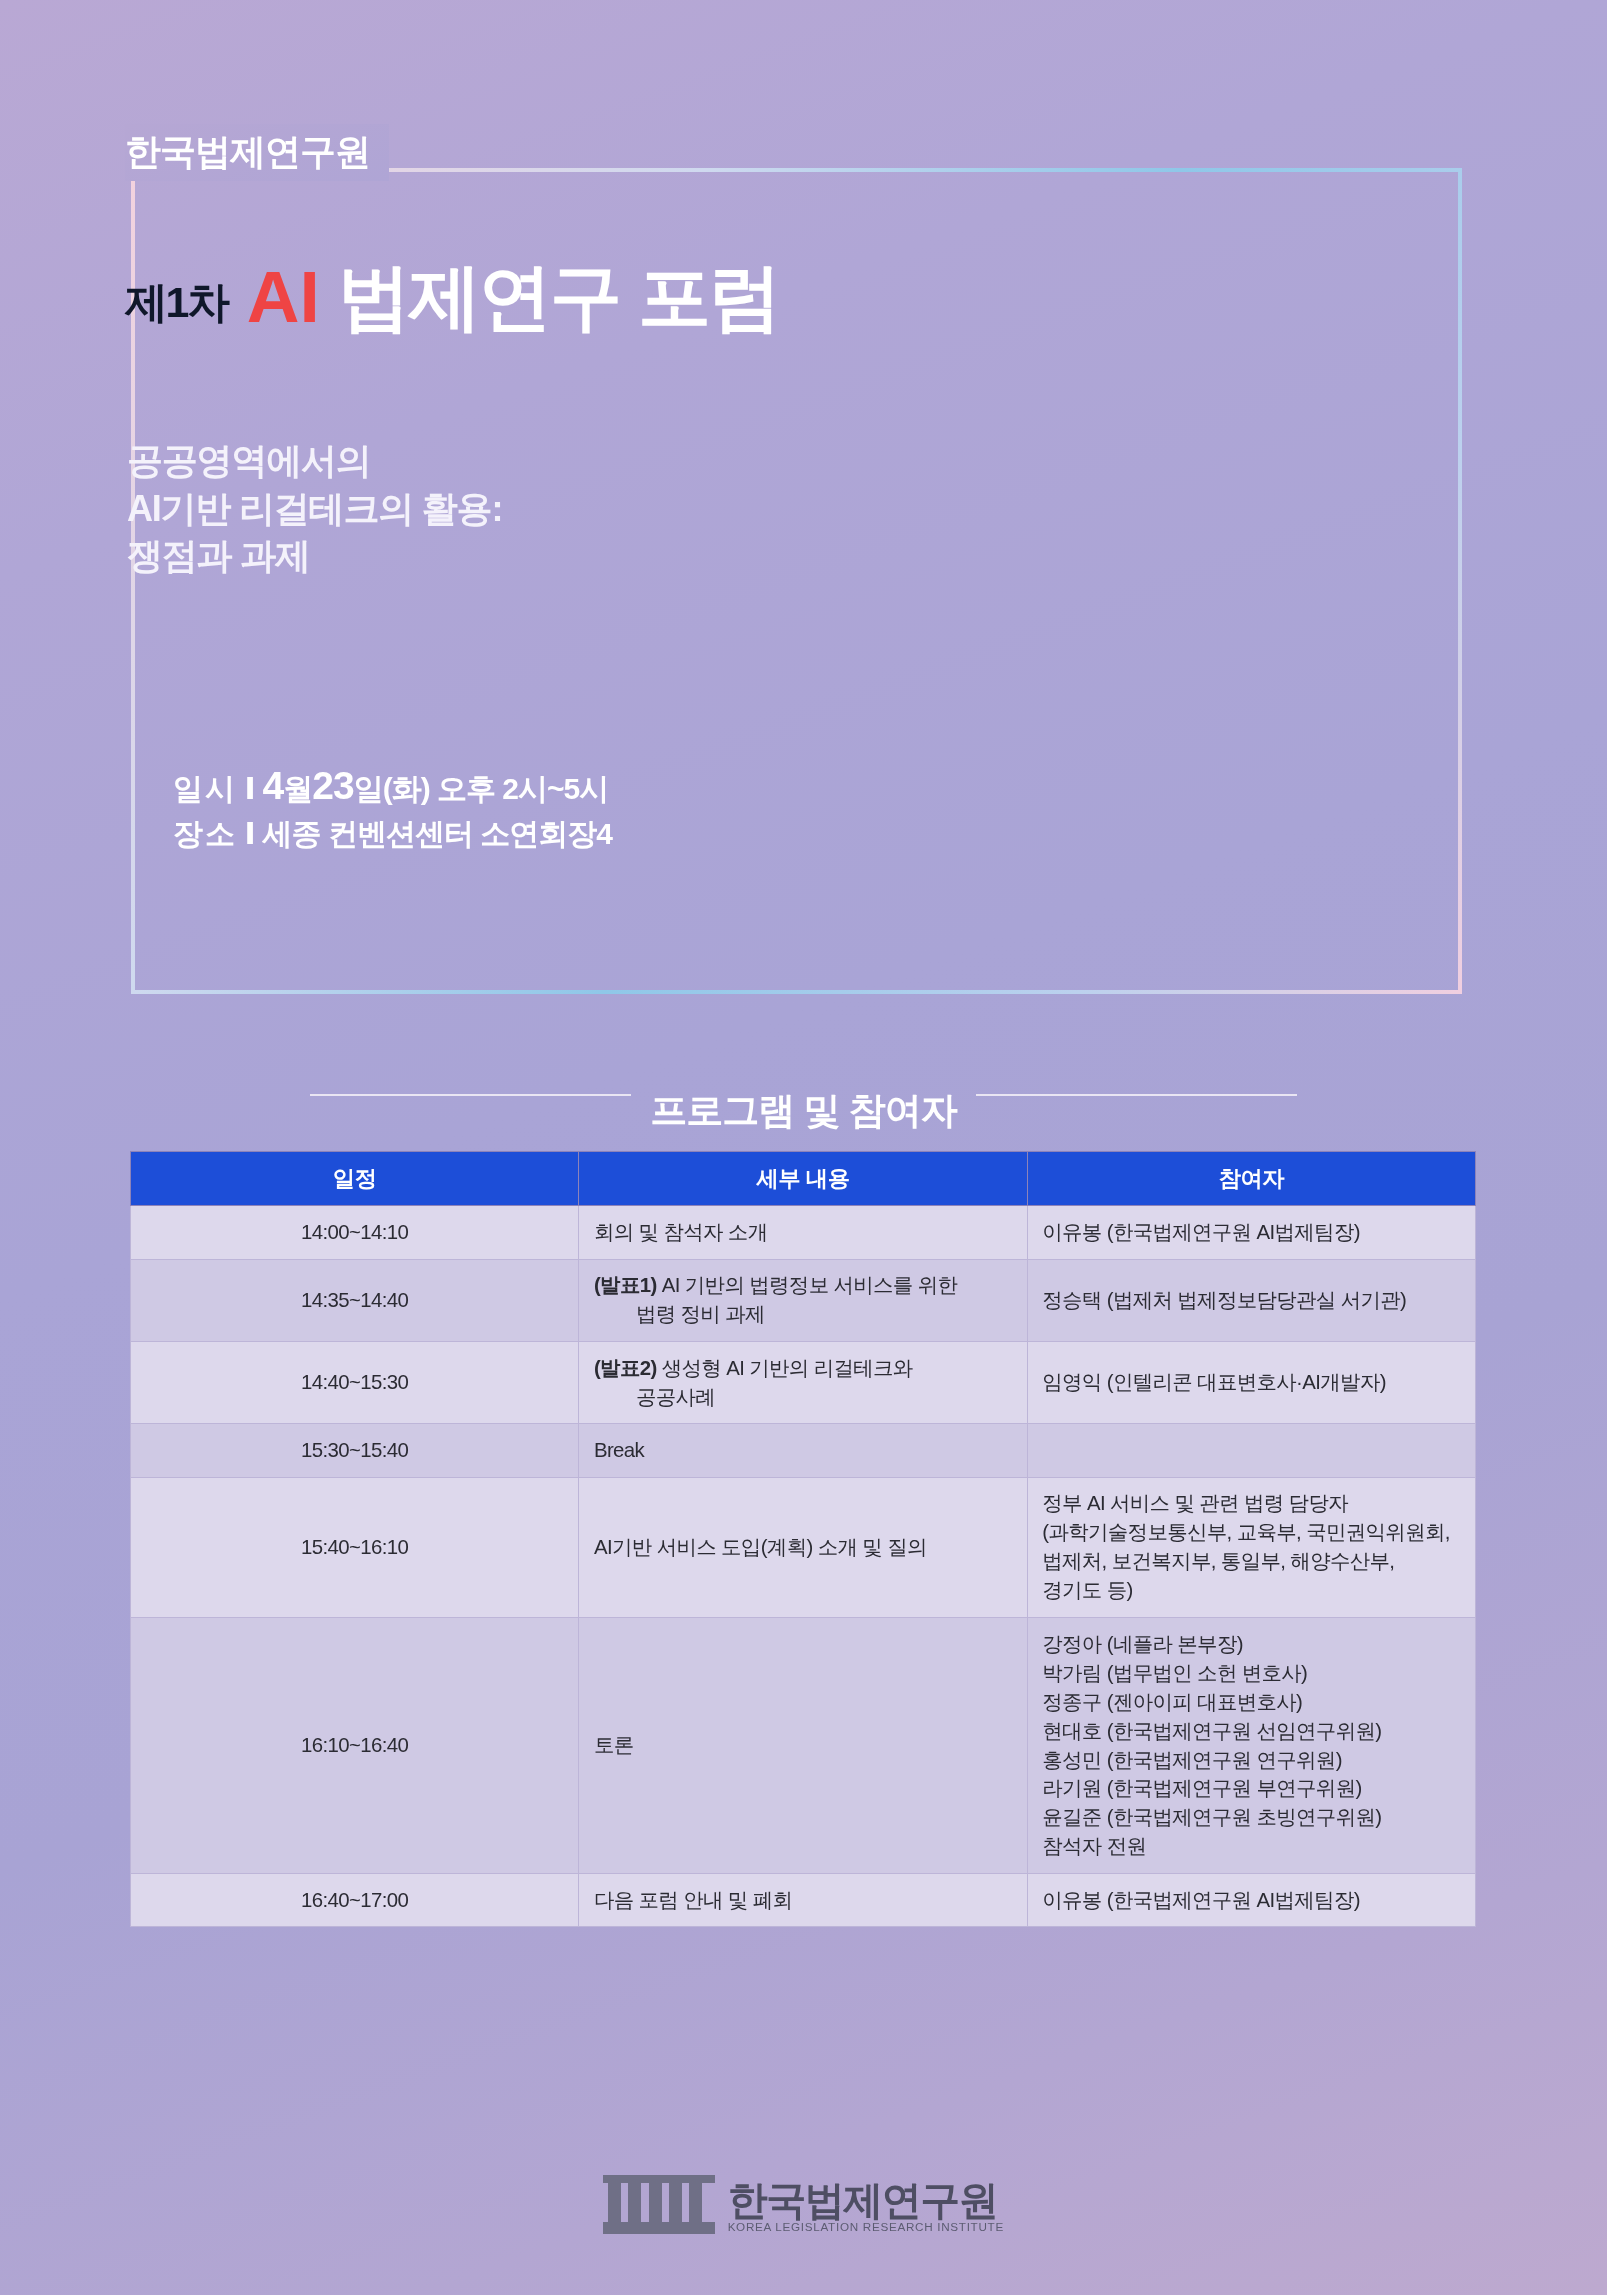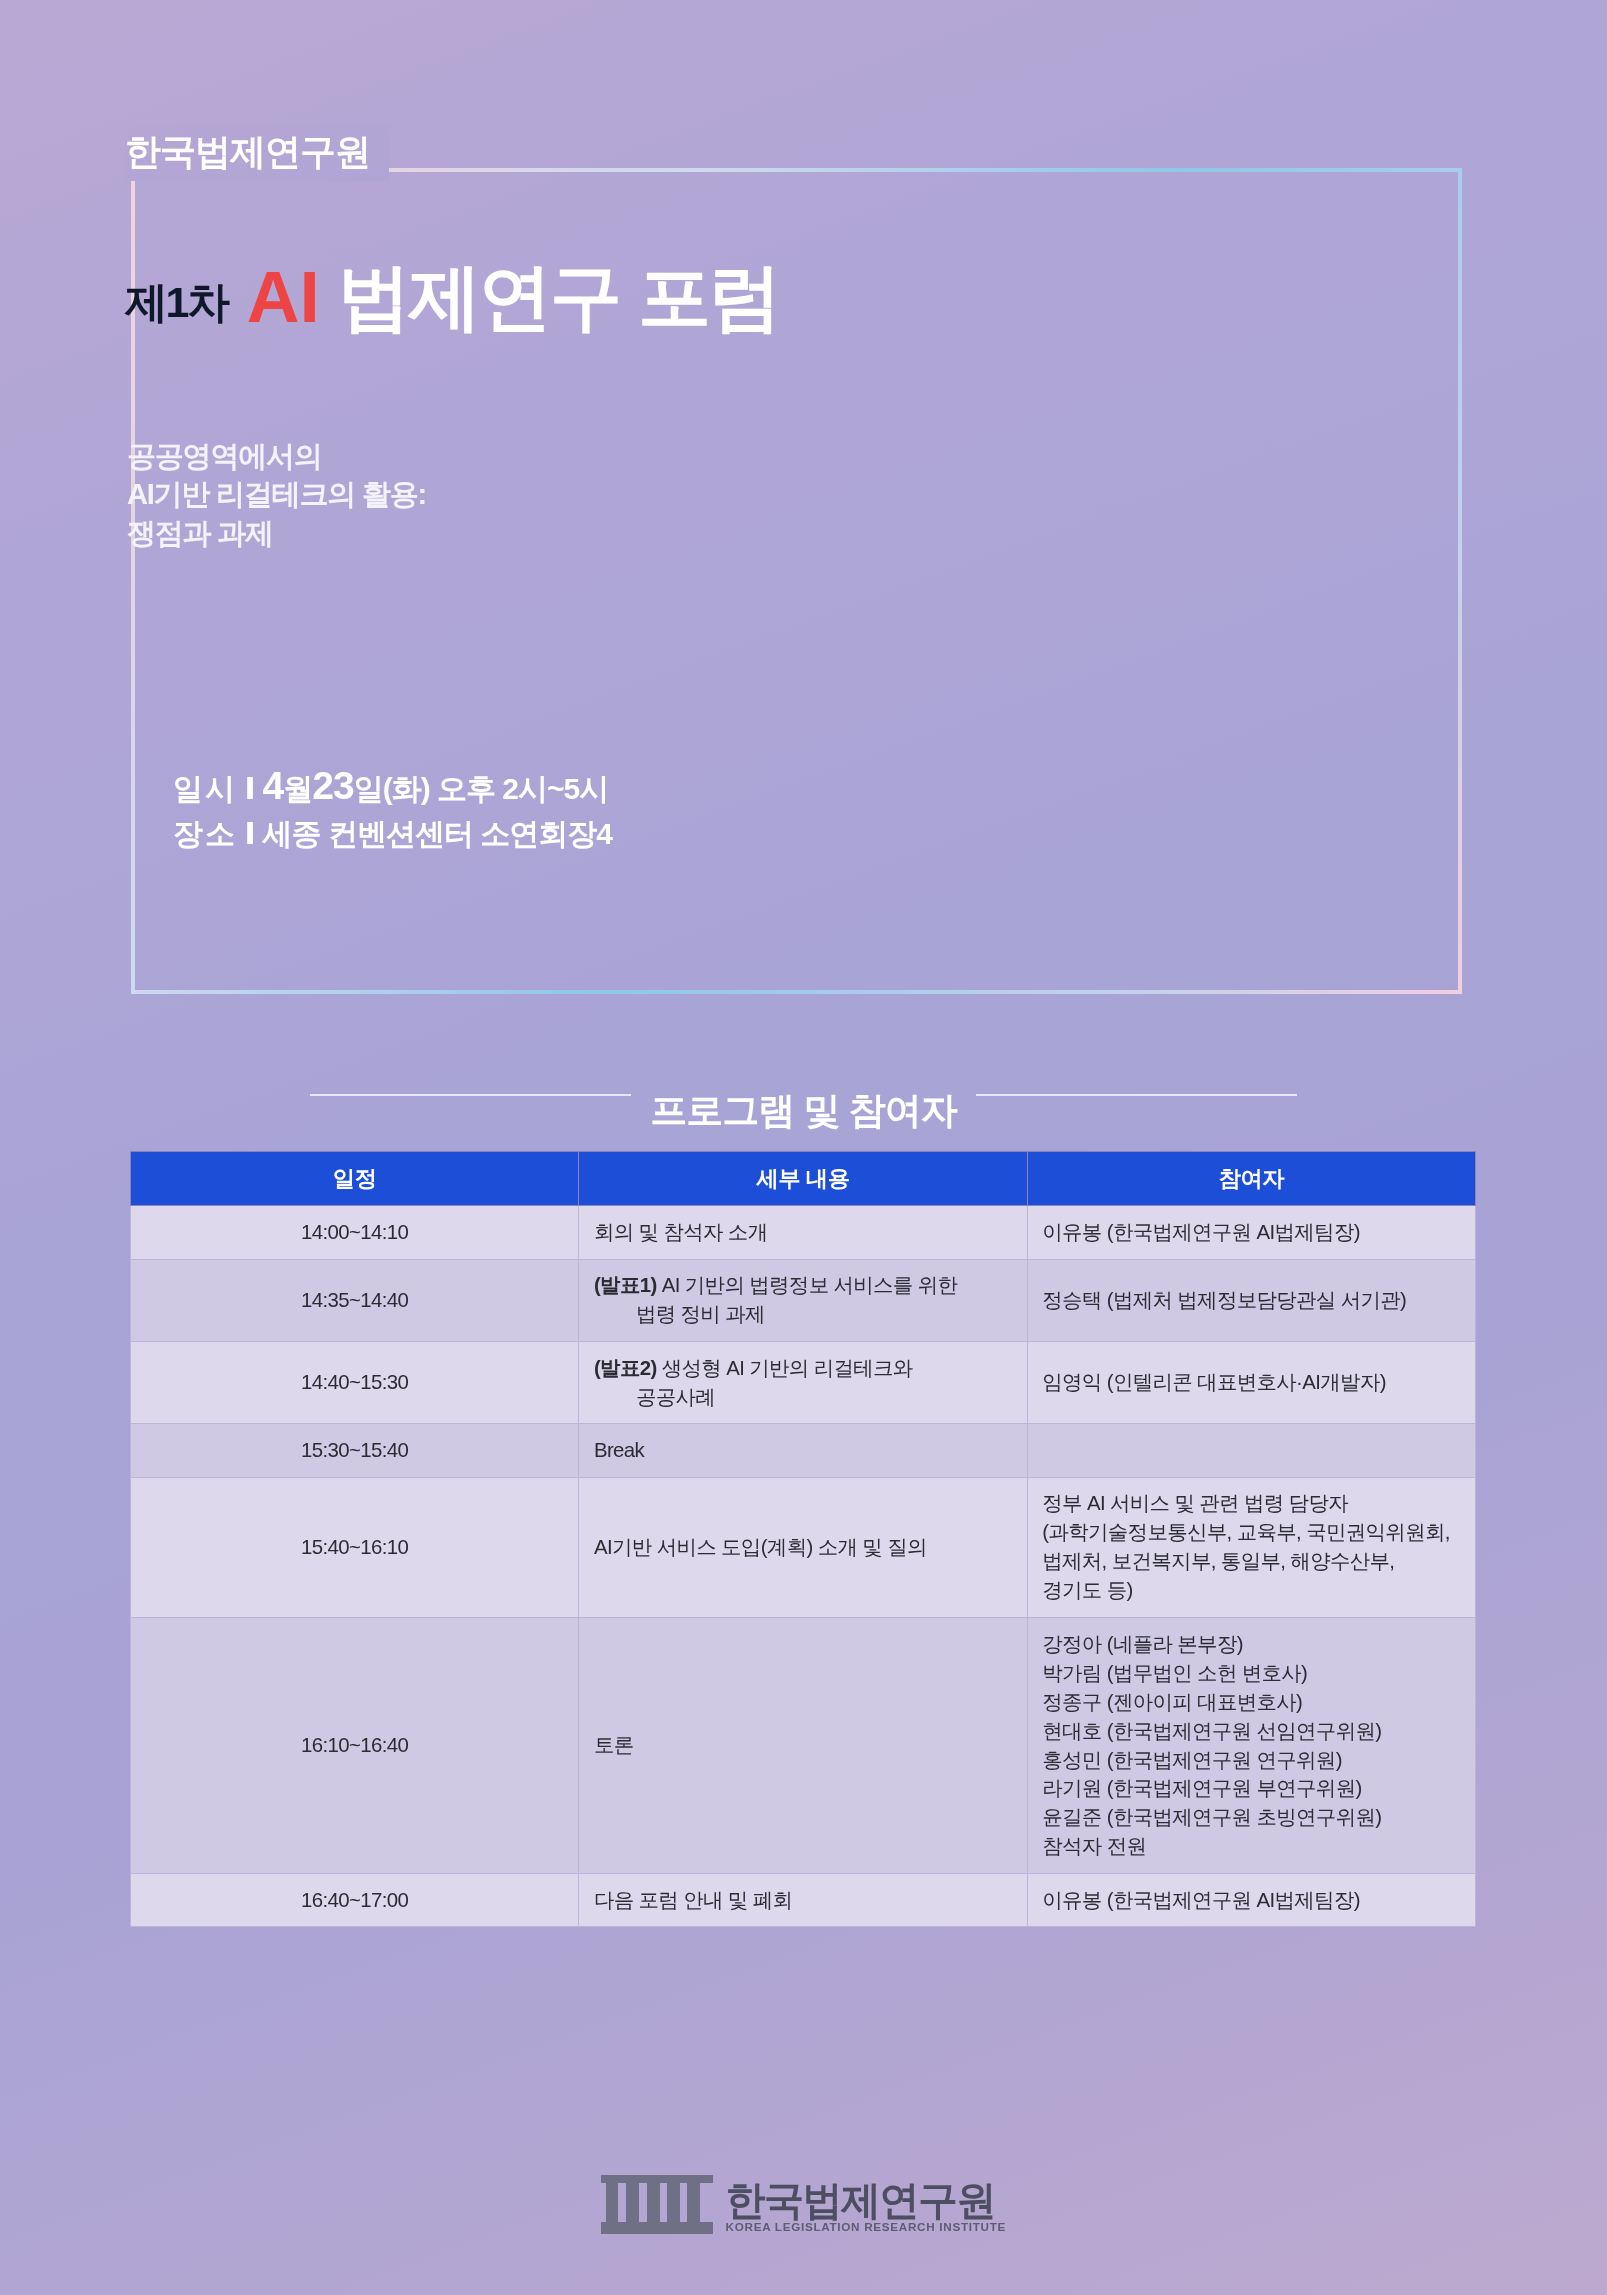--- a/index.html
+++ b/index.html
@@ -75,21 +75,21 @@
     letter-spacing: 0px;
   }
   .main-title .t-rest {
     color: #ffffff;
   }
 
   .subtitle {
     position: absolute;
     left: 127px;
     top: 437px;
-    font-size: 29px;
+    font-size: 36px;
     font-weight: 800;
     line-height: 1.32;
     letter-spacing: -1.2px;
     color: #f4f2fb;
     z-index: 3;
   }
 
   .info-block {
     position: absolute;
     left: 127px;
@@ -219,21 +219,21 @@
   }
   .logo-text { line-height: 1.05; }
   .logo-text .ko {
     font-size: 40px;
     font-weight: 800;
     color: #4e4e63;
     letter-spacing: -1.5px;
   }
   .logo-text .en {
     font-size: 11.7px;
-    font-weight: 700;
+    font-weight: 400;
     color: #5c5c72;
     letter-spacing: 0.7px;
   }
 </style>
 </head>
 <body>
 
 <div class="poster-top">
 
   <div class="frame"></div>

